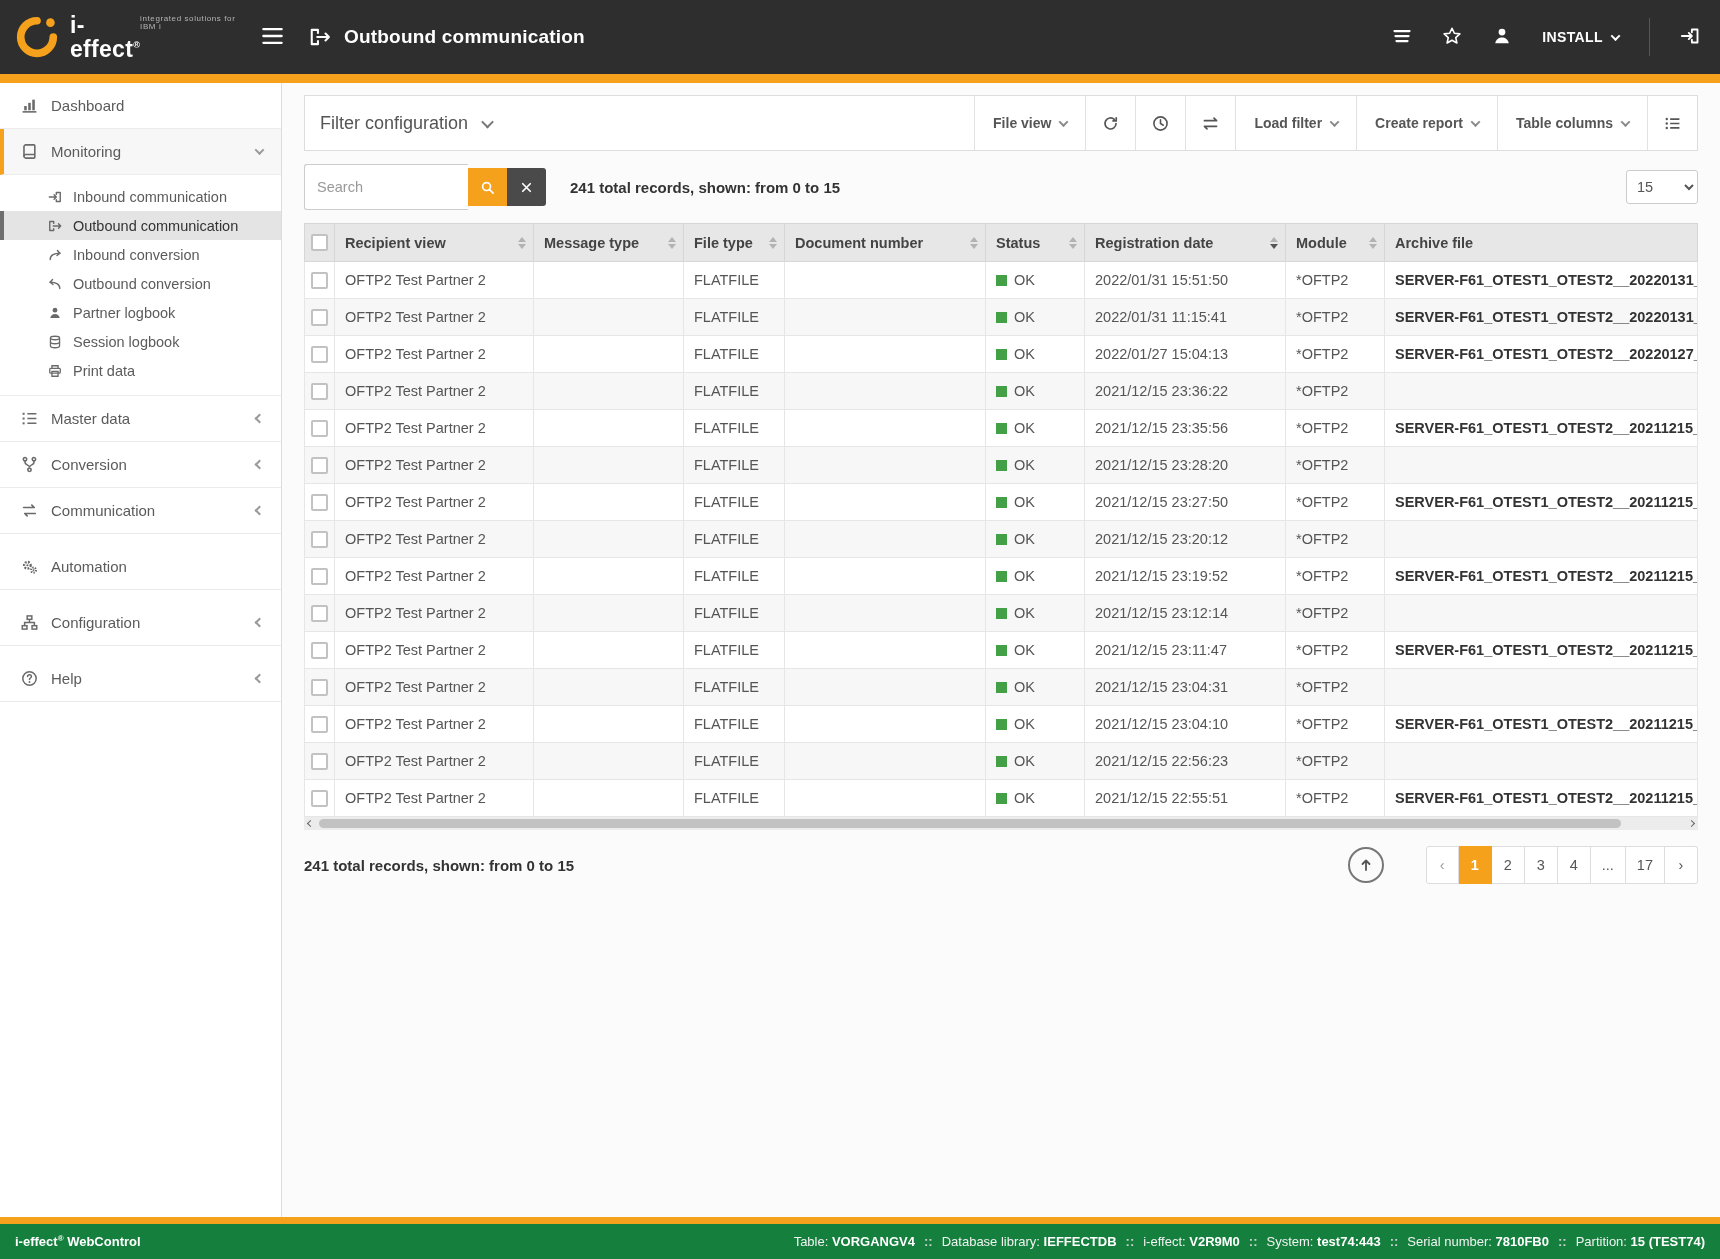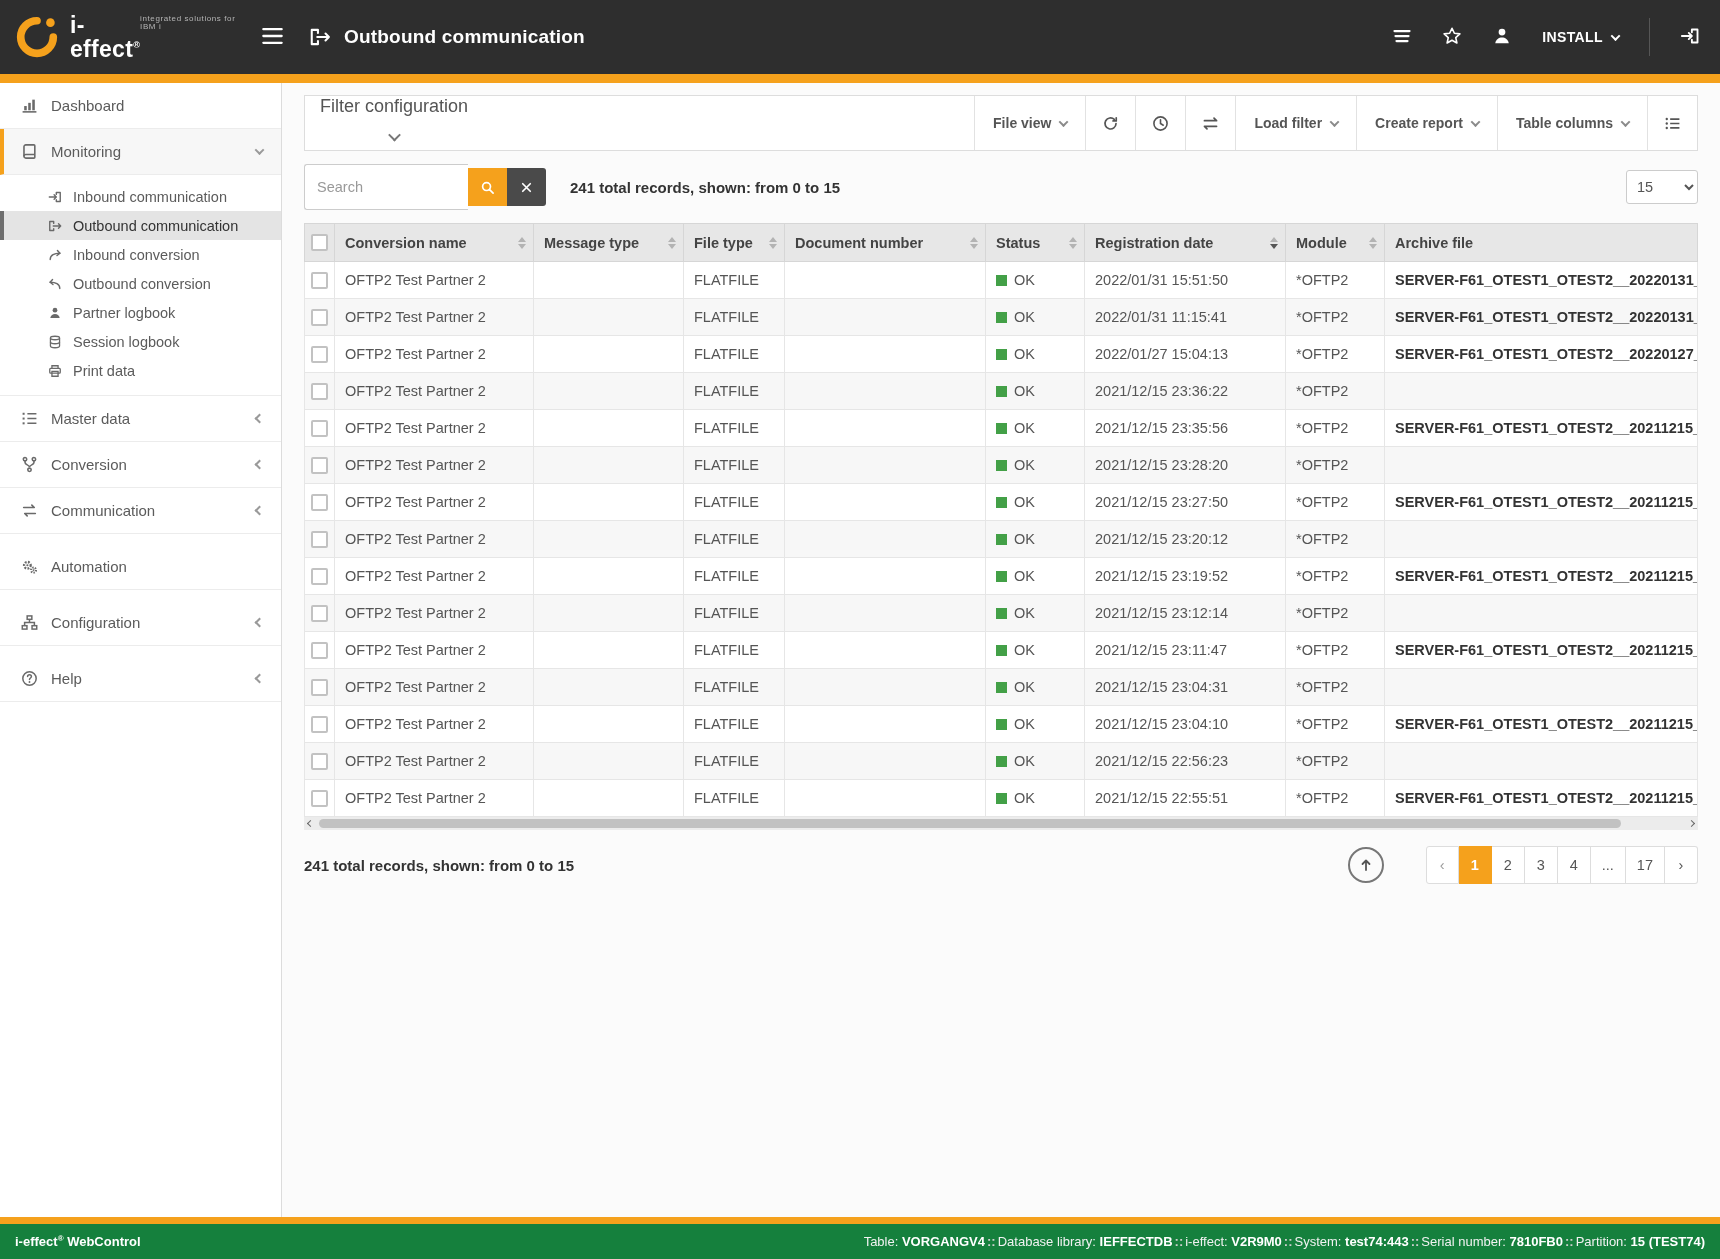--- a/index.html
+++ b/index.html
@@ -66,21 +66,21 @@
   .subnav{ padding:7px 0 10px; border-bottom:1px solid #ececec; }
   .sub-item{ display:flex; align-items:center; gap:11px; height:29px; padding-left:48px; font-size:14.5px; }
   .sub-item .ic svg{ width:14px; height:14px; color:#6a6a6a; }
   .sub-item.active{ background:#e4e4e4; border-left:4px solid #6e6e6e; padding-left:44px; color:#333; }
 
   
   .content{ flex:1; min-width:0; background:#fbfbfb; padding:12px 22px 0; display:flex; flex-direction:column; }
 
   .toolbar{ display:flex; align-items:stretch; height:56px; background:#fff;
             border:1px solid #ddd; flex-shrink:0; }
-  .filter-config{ display:flex; align-items:center; gap:15px; padding:0 15px; font-size:18px; color:#555;flex-direction:column; }
+  .filter-config{ display:flex; align-items:center; gap:15px; padding:0 15px; font-size:18px; color:#555; }
   .filter-config .chv{ color:#777; }
   .toolbar-right{ margin-left:auto; display:flex; align-items:stretch; }
   .tb-btn{ display:flex; align-items:center; gap:9px; padding:0 18px;
            border-left:1px solid #e2e2e2; font-size:14px; font-weight:700; color:#555; }
   .tb-btn .chv{ color:#8b8b8b; }
   .tb-btn.icon-btn{ padding:0 16px; }
   .tb-btn .ic svg{ width:17px; height:17px; color:#555; }
 
   .search-row{ display:flex; align-items:center; margin-top:13px; flex-shrink:0; }
   .search-input{ width:164px; height:46px; border:1px solid #ccc; border-right:none;
@@ -126,21 +126,21 @@
   .pg-btn:first-child{ border-left:1px solid #ddd; border-radius:3px 0 0 3px; color:#9a9a9a; }
   .pg-btn:last-child{ border-radius:0 3px 3px 0; }
   .pg-btn.active{ background:var(--accent); border-color:var(--accent); color:#fff; font-weight:700; }
 
   
   .status-accent{ height:7px; background:var(--accent); flex-shrink:0; }
   .statusbar{ height:35px; background:#15803d; color:#fff; display:flex; align-items:center;
               padding:0 15px; font-size:13px; flex-shrink:0; }
   .status-left{ font-weight:700; }
   .status-left sup{ font-size:8px; vertical-align:super; }
-  .status-right{ margin-left:auto; display:flex; align-items:flex-end; white-space:nowrap; }
+  .status-right{ margin-left:auto; display:flex; align-items:flex-end; gap:7px; white-space:nowrap; }
   .seg-label{ font-weight:400; color:#f2f2f2; }
   .seg-value{ font-weight:700; }
   .seg-sep{ color:#cfcfcf; font-weight:700; margin:0 2px; }
 </style>
 </head>
 <body>
 
 <div class="app" data-interactable="false">
 
   <header class="topbar" data-interactable="false">
@@ -480,21 +480,21 @@
             <col style="width:201px">
             <col style="width:99px">
             <col>
         </colgroup>
         <thead>
           <tr data-interactable="false">
             <th class="cell-check" data-interactable="false">
               <input type="checkbox" data-interactable="true" style="">
             </th>
             <th data-interactable="true">
-              <span>Conversion name</span>
+              <span>Recipient view</span>
               <span class="sorts" data-interactable="false">
                   <span class="tri up"></span>
                   <span class="tri down"></span>
                 </span>
             </th>
             <th data-interactable="true">
               <span>Message type</span>
               <span class="sorts" data-interactable="false">
                   <span class="tri up"></span>
                   <span class="tri down"></span>

